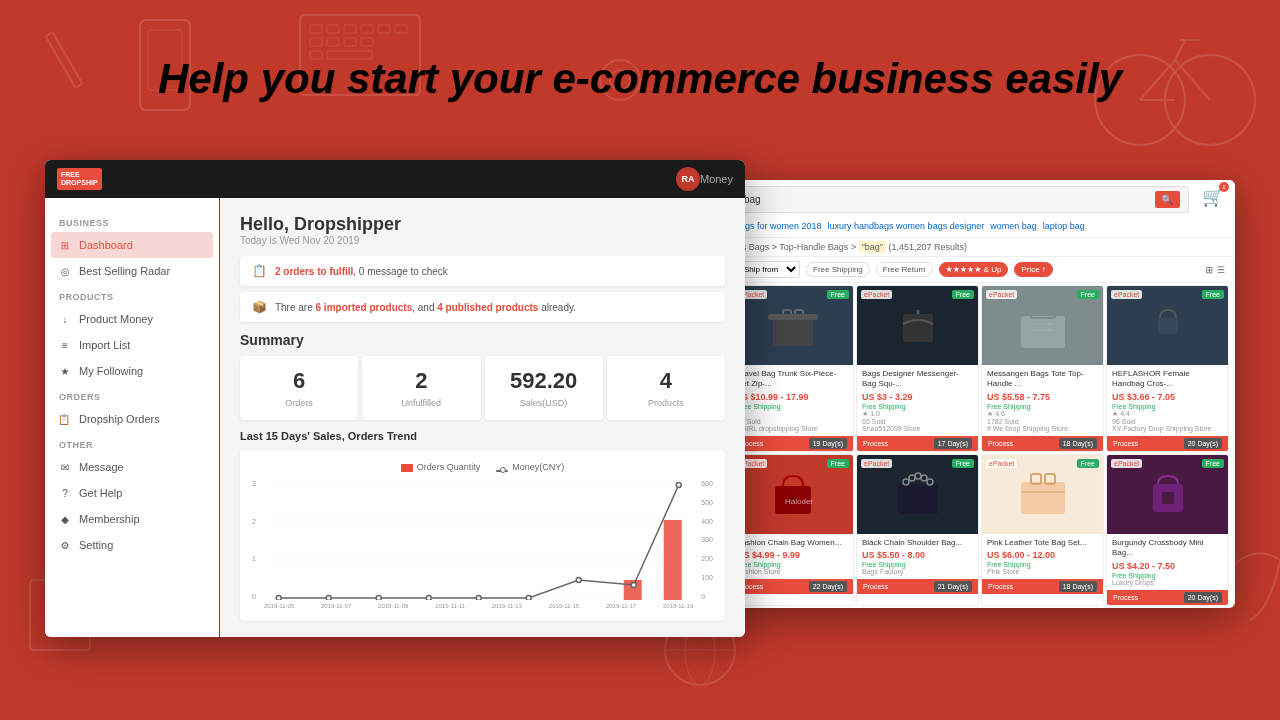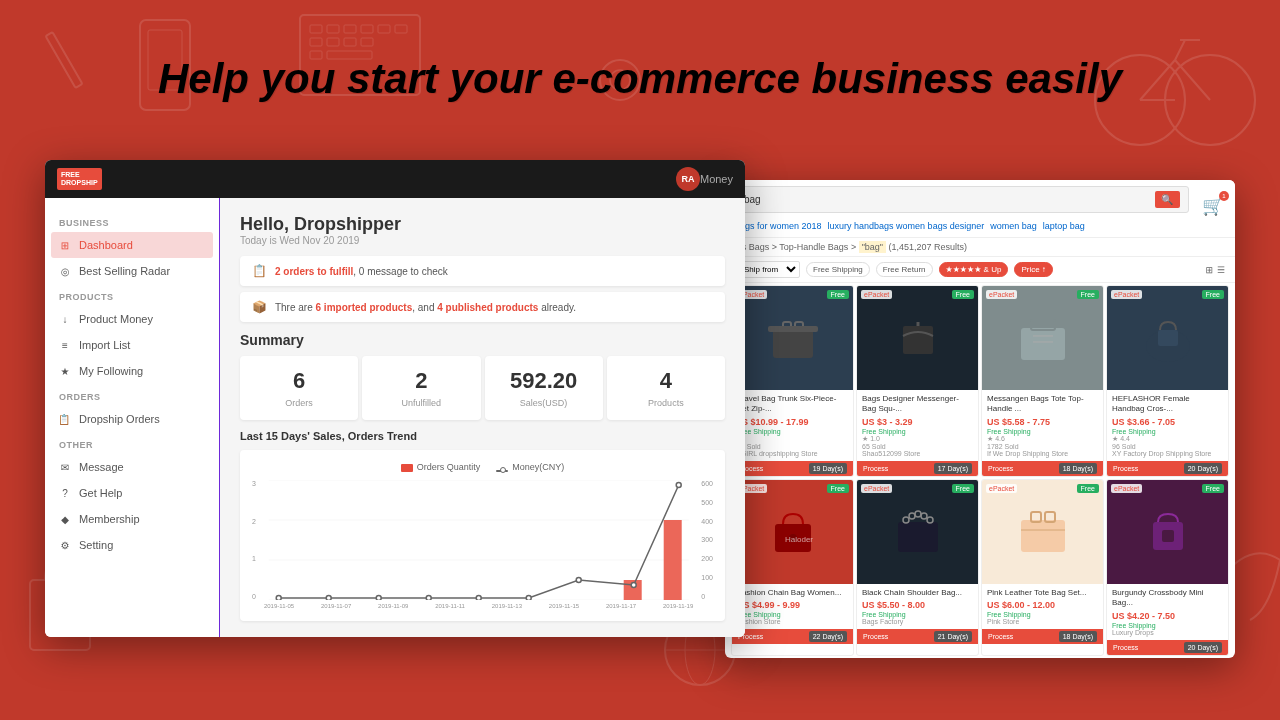--- a/index.html
+++ b/index.html
@@ -507,21 +507,21 @@
       width: 100%;
       height: 100%;
       pointer-events: none;
       z-index: 1;
       opacity: 0.12;
     }
 
     
     .product-img-placeholder {
       width: 100%;
-      height: 104px;
+      height: 79px;
       display: flex;
       align-items: center;
       justify-content: center;
       font-size: 24px;
     }
 
     .bag1 { background: #2c3e50; }
     .bag2 { background: #1a252f; }
     .bag3 { background: #7f8c8d; }
     .bag4 { background: #2c3e50; }
@@ -750,21 +750,21 @@
             </div>
           </div>
         </div>
       </div>
     </div>
   </div>
 
   <div class="shopping-window">
 
     <div class="shop-header">
-      <div style="display:flex; align-items:flex-end; gap:6px; margin-bottom:4px;">
+      <div style="display:flex; align-items:flex-start; gap:6px; margin-bottom:4px;">
         <div class="search-bar" style="flex:1;">
           <span class="search-text">bag</span>
           <button class="search-btn">🔍</button>
         </div>
         <div class="cart-icon-wrap">
           <span style="font-size:18px;">🛒</span>
           <span class="cart-badge">1</span>
         </div>
       </div>
       <div class="shop-tags">

